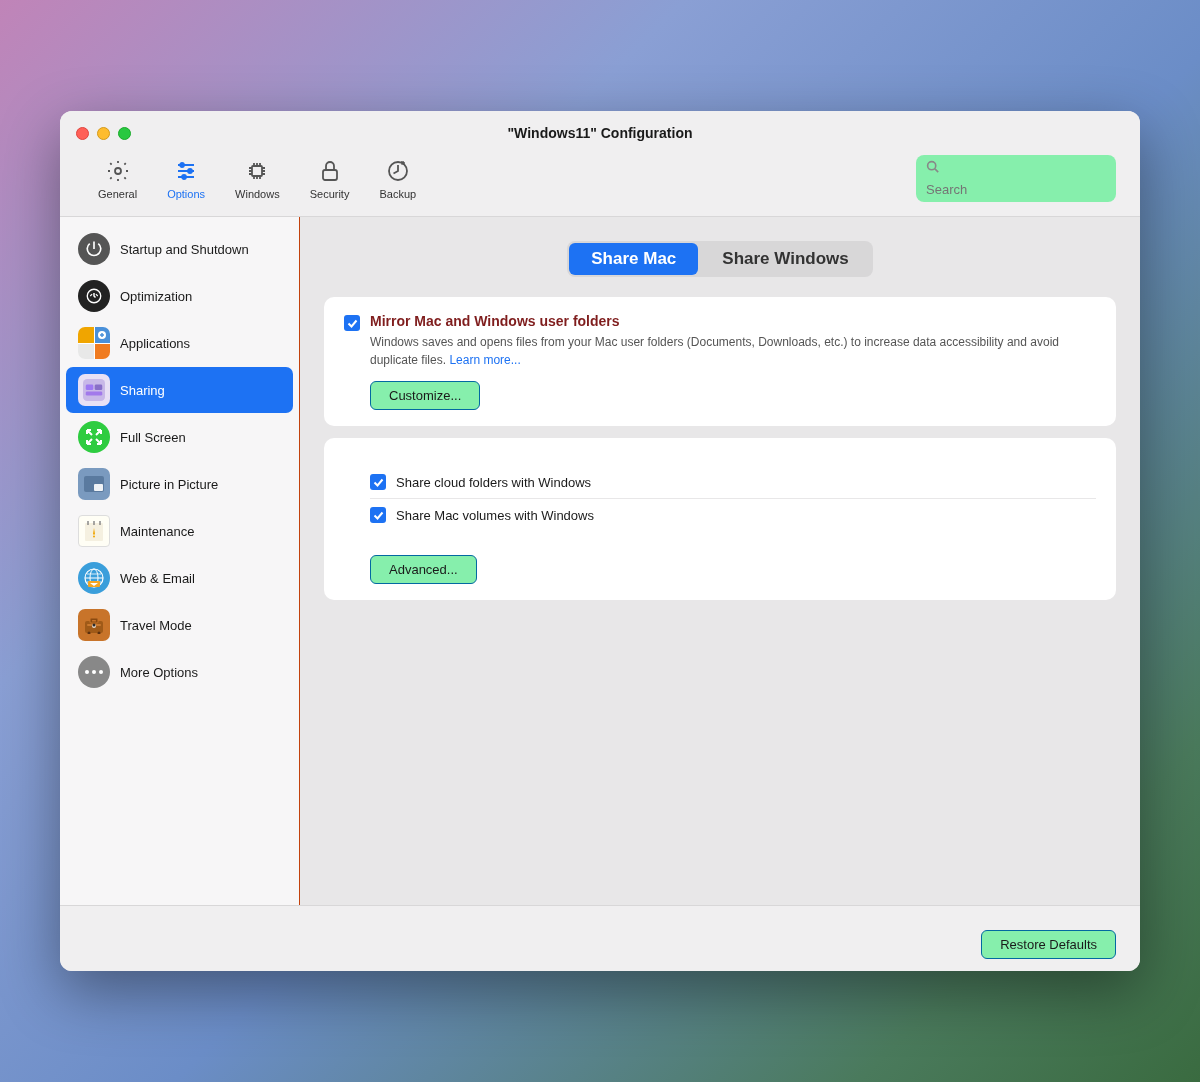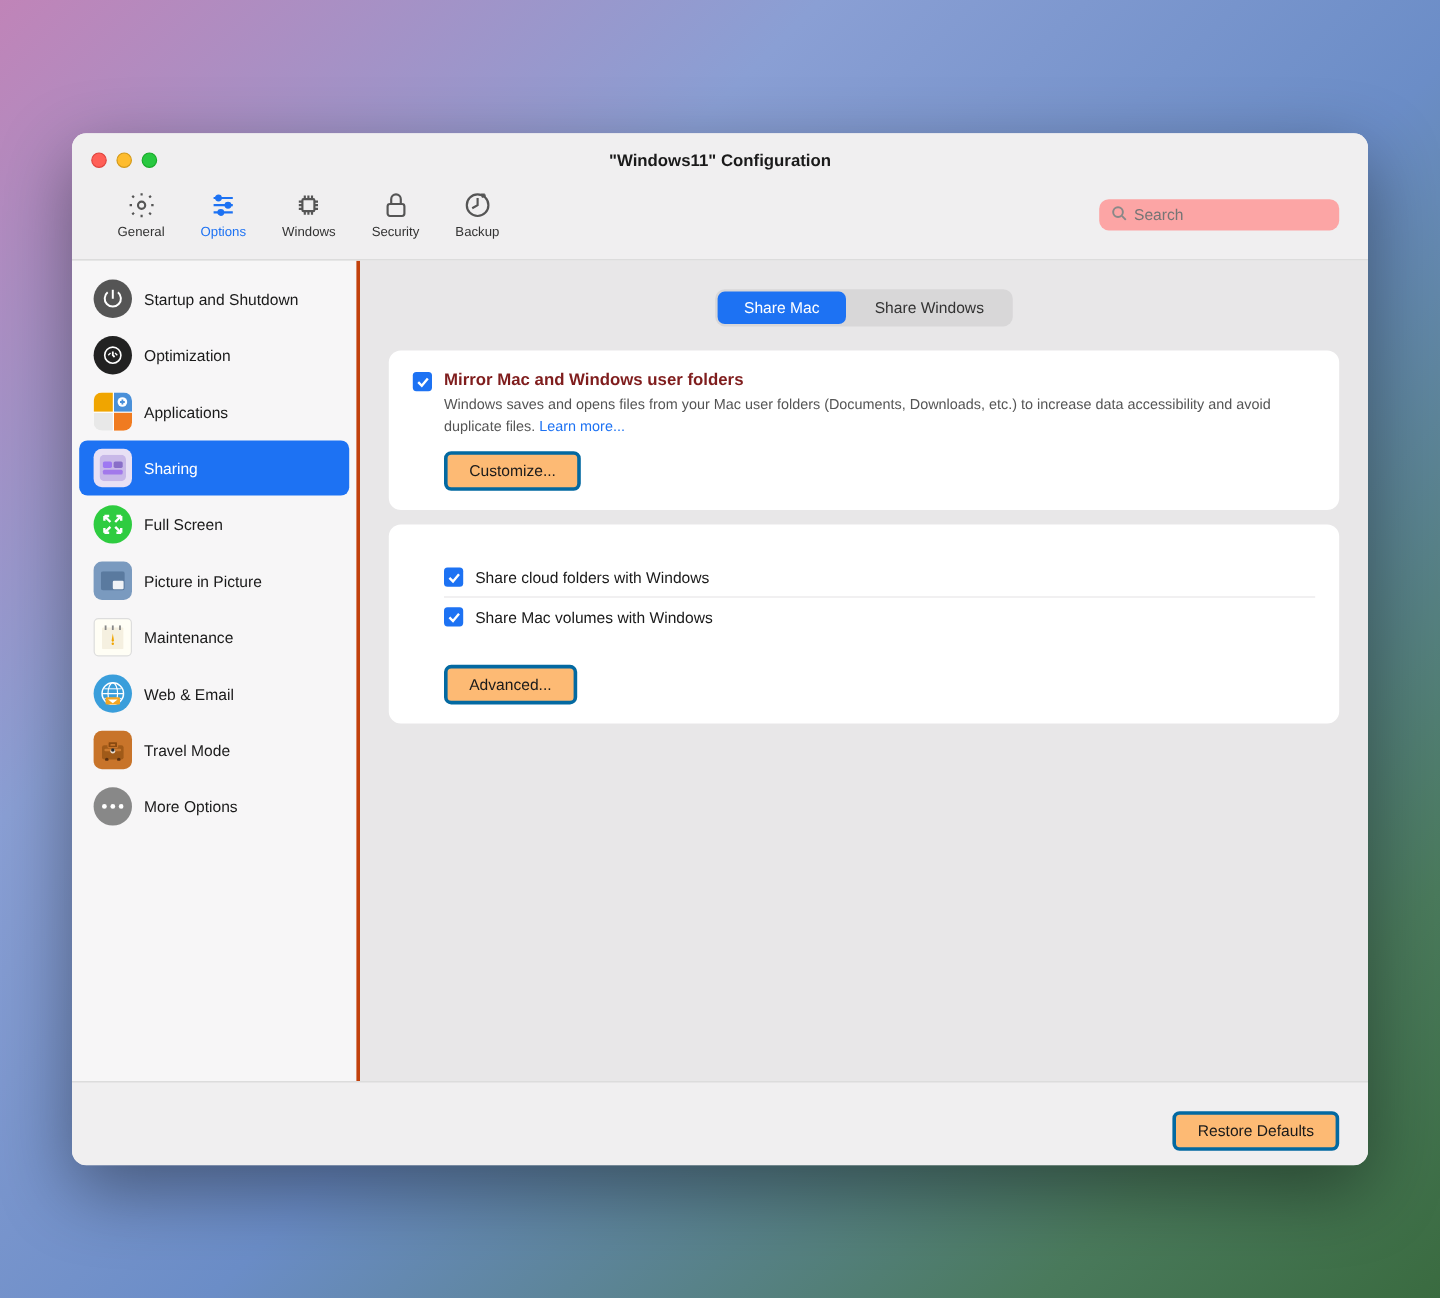--- a/index.html
+++ b/index.html
@@ -99,25 +99,26 @@
     .toolbar-label {
       font-size: 11px;
       color: #333;
       white-space: nowrap;
     }
 
     .search-box {
       margin-left: auto;
       display: flex;
       align-items: flex-start;
-      background: #fca5a5;
+      background: #86efac;
       border-radius: 8px;
       padding: 5px 10px;
       gap: 6px;
       width: 200px;
+      flex-direction: column;
     }
 
     .search-box input {
       border: none;
       background: transparent;
       font-size: 13px;
       color: #333;
       outline: none;
       width: 100%;
     }
@@ -128,21 +129,21 @@
     .main-content {
       display: flex;
       flex: 1;
       overflow: hidden;
     }
 
     
     .sidebar {
       width: 240px;
       background: #f7f6f7;
-      border-right: 3px solid #c2410c;
+      border-right: 1px solid #c2410c;
       padding: 8px 0;
       overflow-y: auto;
       flex-shrink: 0;
     }
 
     .sidebar-item {
       display: flex;
       align-items: center;
       padding: 7px 12px;
       gap: 10px;
@@ -208,22 +209,22 @@
       display: flex;
       background: #d8d7d8;
       border-radius: 8px;
       padding: 2px;
       gap: 2px;
     }
 
     .tab-btn {
       padding: 6px 22px;
       border-radius: 6px;
-      font-size: 13px;
-      font-weight: 400;
+      font-size: 17px;
+      font-weight: 700;
       border: none;
       cursor: pointer;
       transition: background 0.15s;
     }
 
     .tab-btn.active {
       background: #1d72f3;
       color: white;
     }
 
@@ -284,23 +285,23 @@
 
     .option-desc a {
       color: #1d72f3;
       text-decoration: none;
     }
 
     .btn-secondary {
       display: inline-block;
       margin-top: 12px;
       padding: 6px 18px;
-      border: 3px solid #0369a1;
+      border: 1px solid #0369a1;
       border-radius: 6px;
-      background: #fdba74;
+      background: #86efac;
       font-size: 13px;
       cursor: pointer;
       color: #1a1a1a;
     }
 
     .simple-option {
       display: flex;
       align-items: center;
       gap: 10px;
       padding: 8px 0;

